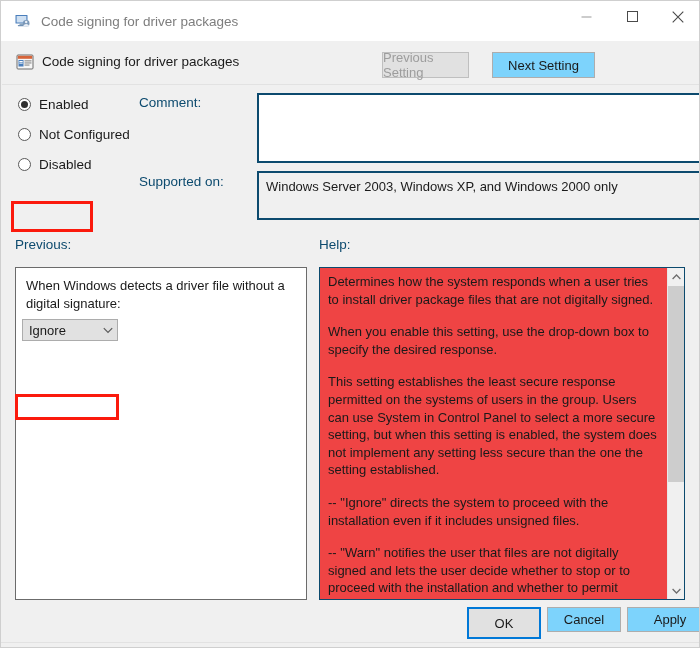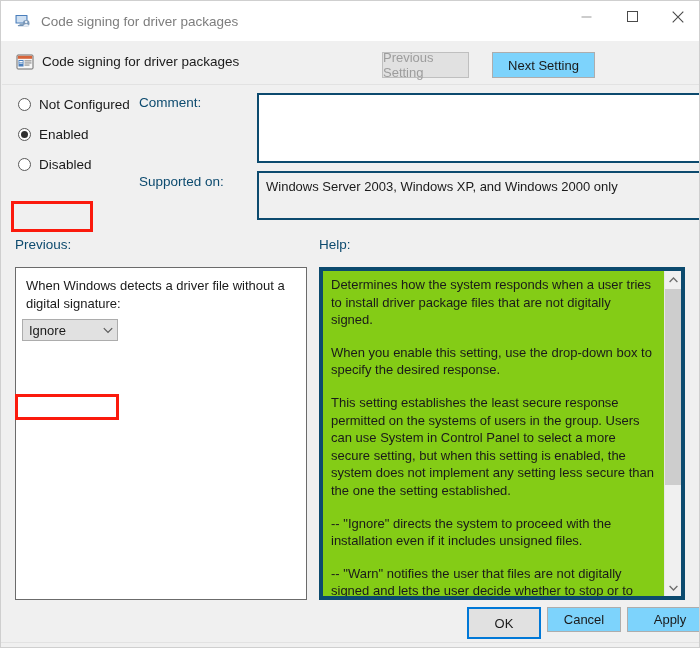--- a/index.html
+++ b/index.html
@@ -162,21 +162,21 @@
     display: flex; align-items: center;
   }
   #combo-value {
     margin-left: 6px; font-size: 13px; color: #1a1a1a; white-space: nowrap;
     flex: 1;
   }
   #combo-arrow { width: 18px; display: flex; align-items: center; justify-content: center; color: #4a4a4a; }
 
   #panel-help {
     position: absolute; left: 318px; top: 182px; width: 366px; height: 333px;
-    border: 4px solid #0c4a6e; background: #84cc16; overflow: hidden;
+    border: 1px solid #0c4a6e; background: #ef4444; overflow: hidden;
   }
   #help-text {
     position: absolute; left: 0; top: 0; right: 17px; bottom: 0;
     padding: 5px 8px 0 8px;
     font-size: 13px; color: #1a1a1a; line-height: 17.6px;
     overflow: hidden;
   }
   #help-text p { margin: 0 0 15px 0; }
   #help-text p:last-child { margin-bottom: 0; }
 
@@ -238,26 +238,26 @@
     <span id="header-title">Code signing for driver packages</span>
   </div>
 
   <div class="wbtn disabled" id="btn-prev-setting">Previous Setting</div>
   <div class="wbtn" id="btn-next-setting">Next Setting</div>
 
   <div id="body">
 
     <div id="radio-group">
       <div class="radio-row">
+        <span class="radio-circle checked"></span>
+        <span class="radio-label">Enabled</span>
+      </div>
+      <div class="radio-row">
         <span class="radio-circle"></span>
         <span class="radio-label">Not Configured</span>
-      </div>
-      <div class="radio-row">
-        <span class="radio-circle checked"></span>
-        <span class="radio-label">Enabled</span>
       </div>
       <div class="radio-row">
         <span class="radio-circle"></span>
         <span class="radio-label">Disabled</span>
       </div>
     </div>
 
     <span class="field-label" id="label-comment">Comment:</span>
     <div class="textbox" id="box-comment">
       <div class="tb-content"></div>

